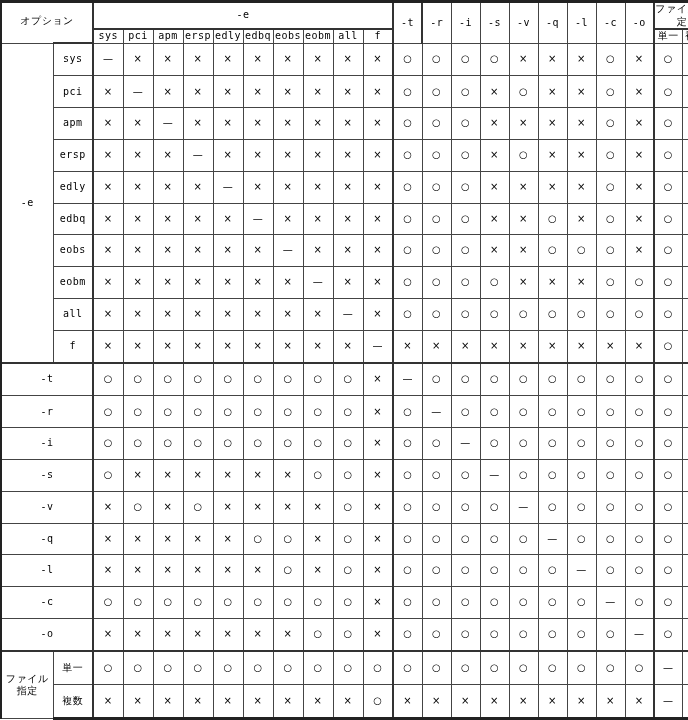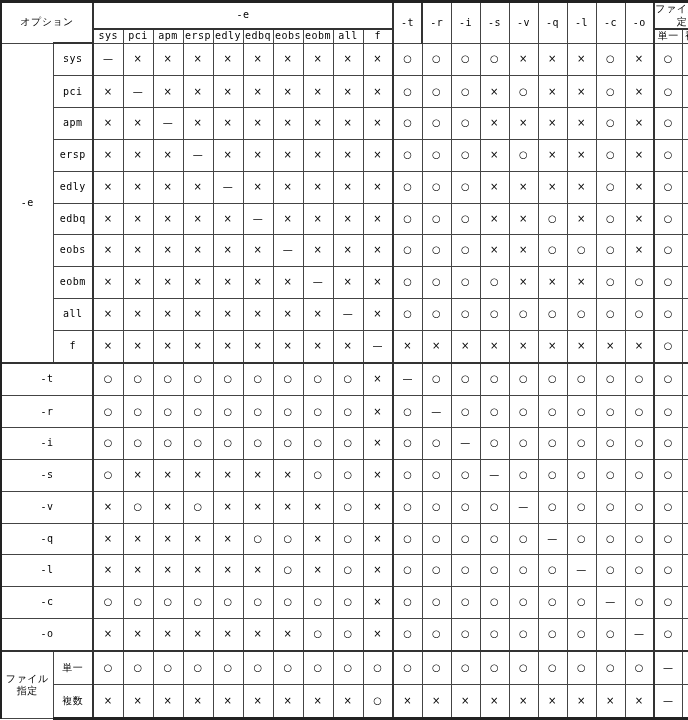--- a/index.html
+++ b/index.html
@@ -35,21 +35,21 @@
   .frame-bottom { border-bottom: 3px solid #222222 !important; }
   .frame-left { border-left: 2px solid #222222 !important; }
   .frame-right { border-right: 2px solid #222222 !important; }
 
   .hdr-sep-bottom { border-bottom: 2px solid #333333 !important; }
   .grp-left { border-left: 2px solid #333333 !important; }
   .grp-right { border-right: 2px solid #333333 !important; }
   .sec-top { border-top: 2px solid #333333 !important; }
 
   .jp {
-    font-family: Liberation Sans, sans-serif;
+    font-family: Liberation Mono, monospace;
     font-size: 11px;
     line-height: 1.3;
     letter-spacing: 1px;
     margin-left: 37px;
   }
   .jp-sm {
     font-family: "DejaVu Sans", sans-serif;
     font-size: 10px;
     line-height: 1.2;
     letter-spacing: 0px;

